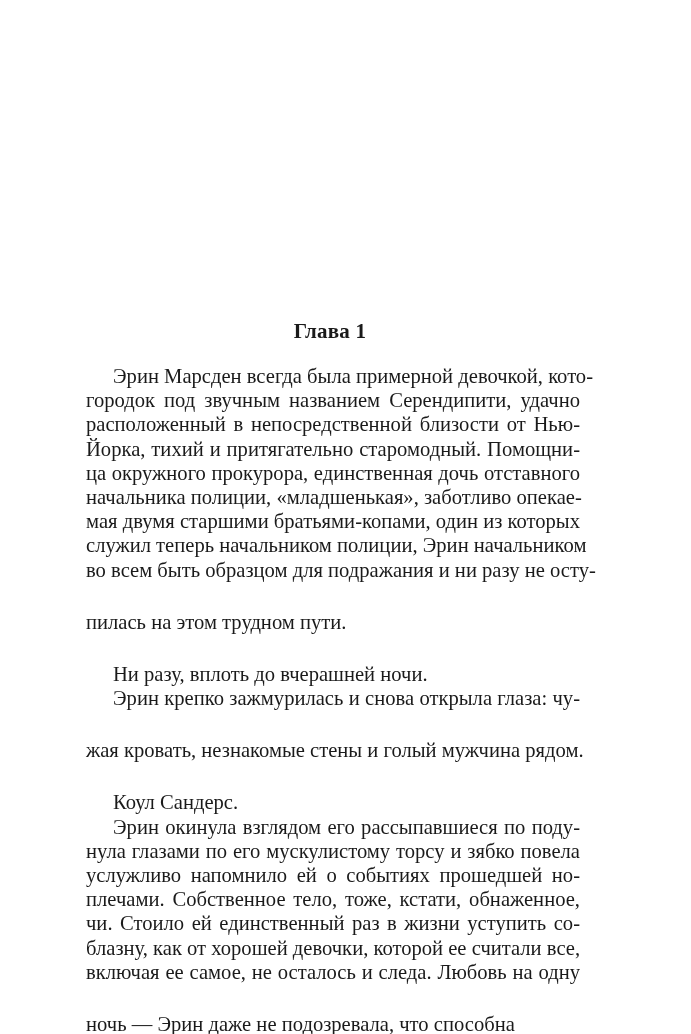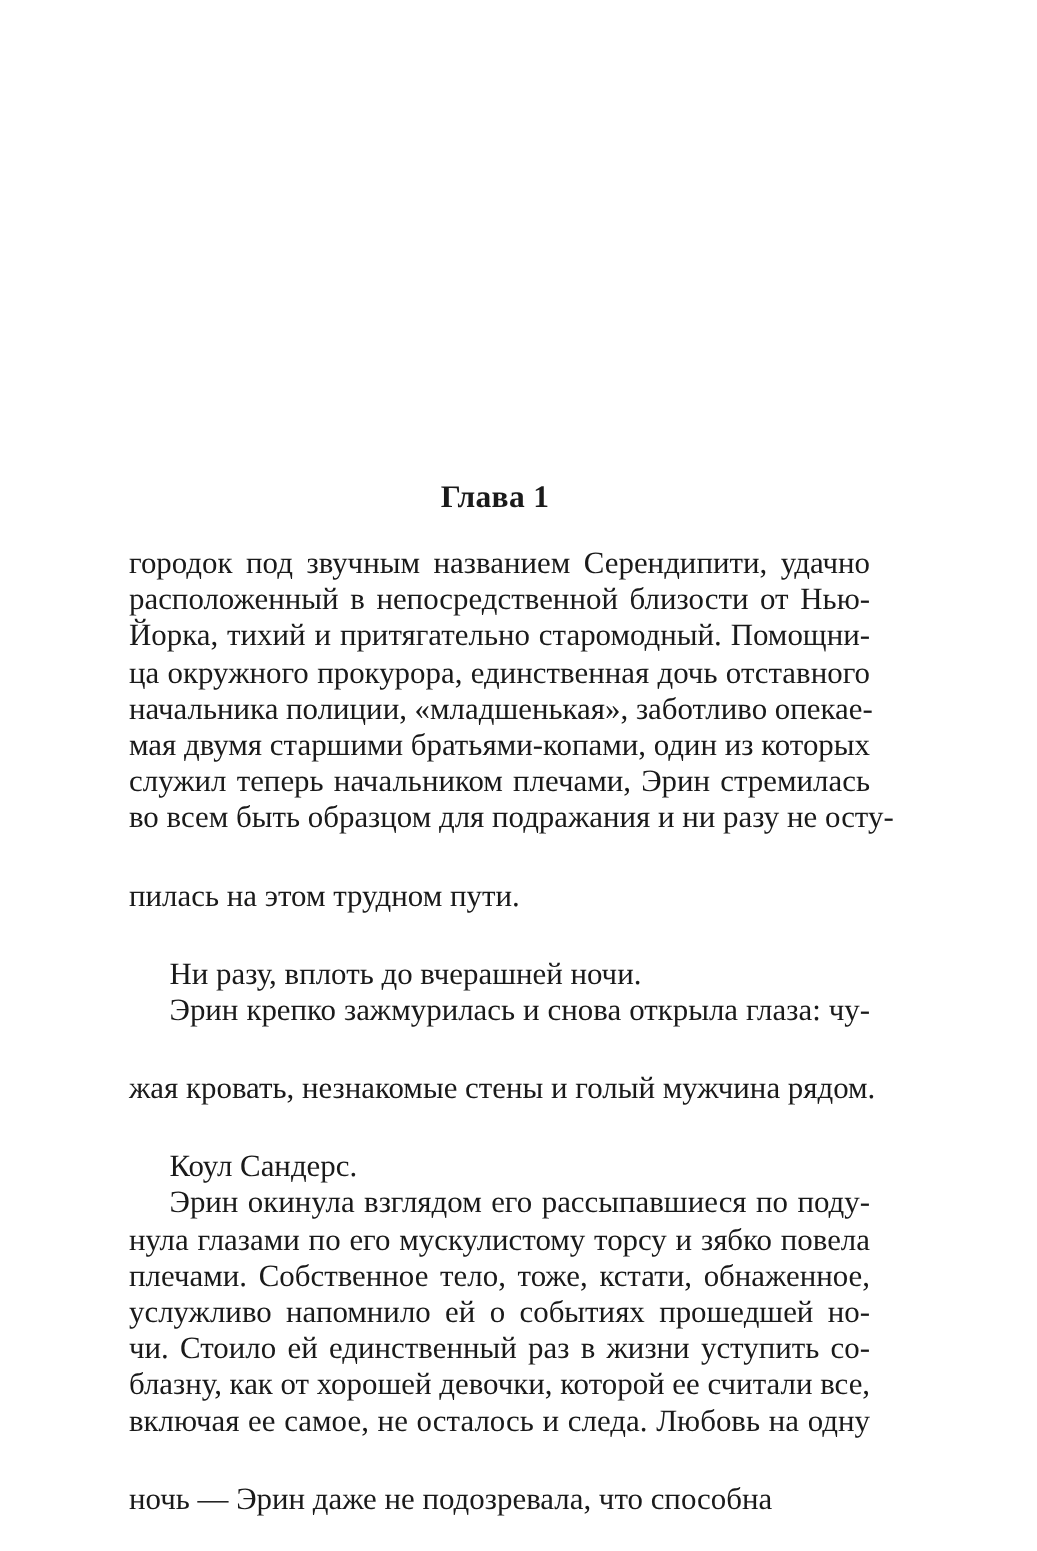--- a/index.html
+++ b/index.html
@@ -59,37 +59,38 @@
       font-weight: bold;
       font-size: 20.6px;
     }
   </style>
 </head>
 <body>
 
 <h1 class="chapter-title">Глава 1</h1>
 
 <div class="text-block">
+  <span class="line indent">Эрин Марсден всегда была примерной девочкой, кото-</span>
   <span class="line">городок под звучным названием Серендипити, удачно</span>
   <span class="line">расположенный в непосредственной близости от Нью-</span>
   <span class="line">Йорка, тихий и притягательно старомодный. Помощни-</span>
   <span class="line">ца окружного прокурора, единственная дочь отставного</span>
   <span class="line">начальника полиции, «младшенькая», заботливо опекае-</span>
   <span class="line">мая двумя старшими братьями-копами, один из которых</span>
-  <span class="line">служил теперь начальником плечами, Эрин стремилась</span>
+  <span class="line">служил теперь начальником полиции, Эрин начальником</span>
   <span class="line">во всем быть образцом для подражания и ни разу не осту-</span>
   <span class="line last">пилась на этом трудном пути.</span>
   <span class="line indent last">Ни разу, вплоть до вчерашней ночи.</span>
   <span class="line indent">Эрин крепко зажмурилась и снова открыла глаза: чу-</span>
   <span class="line last">жая кровать, незнакомые стены и голый мужчина рядом.</span>
   <span class="line indent last">Коул Сандерс.</span>
   <span class="line indent">Эрин окинула взглядом его рассыпавшиеся по поду-</span>
   <span class="line">нула глазами по его мускулистому торсу и зябко повела</span>
+  <span class="line">услужливо напомнило ей о событиях прошедшей но-</span>
   <span class="line">плечами. Собственное тело, тоже, кстати, обнаженное,</span>
-  <span class="line">услужливо напомнило ей о событиях прошедшей но-</span>
   <span class="line">чи. Стоило ей единственный раз в жизни уступить со-</span>
   <span class="line">блазну, как от хорошей девочки, которой ее считали все,</span>
   <span class="line">включая ее самое, не осталось и следа. Любовь на одну</span>
   <span class="line last">ночь — Эрин даже не подозревала, что способна</span>
   <div class="line last with-page">
     <span>на это.</span>
     <span class="page-number">3</span>
   </div>
 </div>
 

